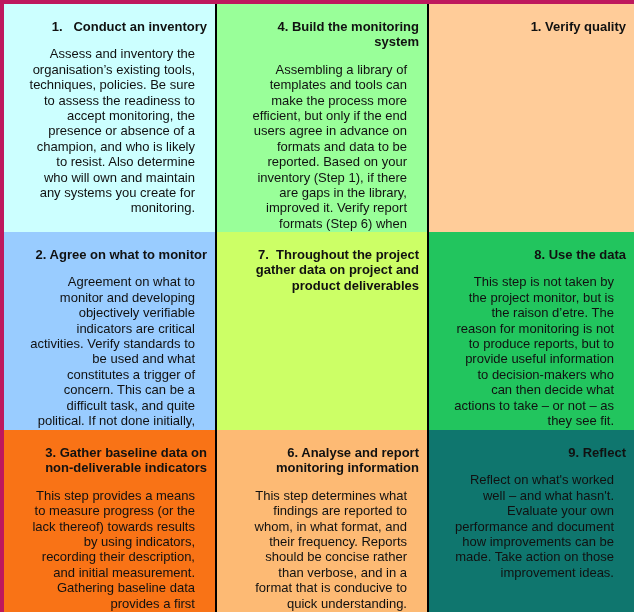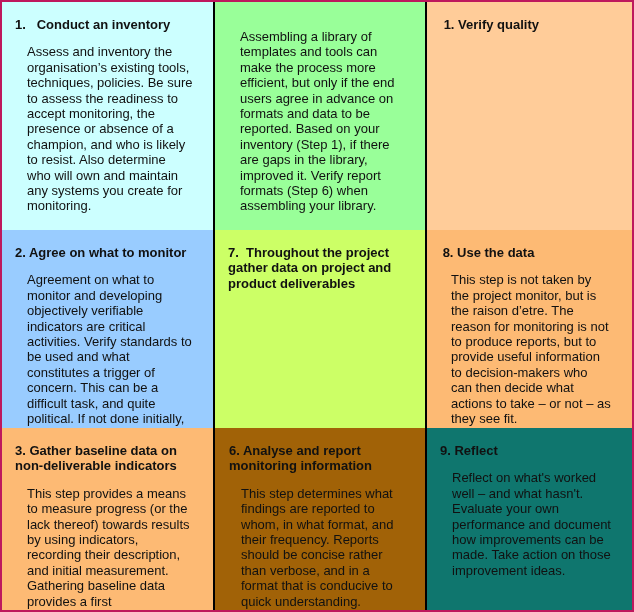--- a/index.html
+++ b/index.html
@@ -5,25 +5,26 @@
   html, body {
     margin: 0;
     padding: 0;
     background: #ffffff;
     font-family: "Liberation Sans", "DejaVu Sans", sans-serif;
   }
   .matrix {
     box-sizing: border-box;
     width: 634px;
     height: 612px;
-    border: 2px solid #be185d;
+    border: 4px solid #be185d;
     display: grid;
     grid-template-columns: 211px 212px 207px;
     grid-template-rows: 228px 198px 182px;
     background: #ffffff;
+    text-align: right;
   }
   .cell {
     box-sizing: border-box;
     padding: 15px 8px 4px 13px;
     overflow: hidden;
     color: #111111;
   }
   .cell.col2, .cell.col3 {
     border-left: 2px solid #000000;
   }
@@ -44,47 +45,48 @@
 <body>
 
 <div class="matrix">
 
   <div class="cell col1" style="background-color: rgb(204, 255, 255);">
     <div class="heading">1.   Conduct an inventory</div>
     <div class="body">Assess and inventory the organisation’s existing tools, techniques, policies. Be sure to assess the readiness to accept monitoring, the presence or absence of a champion, and who is likely to resist. Also determine who will own and maintain any systems you create for monitoring.</div>
   </div>
 
   <div class="cell col2" style="background-color: rgb(153, 255, 153);">
+    <div class="heading"> 4. Build the monitoring system</div>
     <div class="body">Assembling a library of templates and tools can make the process more efficient, but only if the end users agree in advance on formats and data to be reported. Based on your inventory (Step 1), if there are gaps in the library, improved it. Verify report formats (Step 6) when assembling your library.</div>
   </div>
 
   <div class="cell col3" style="background-color: rgb(255, 204, 153);">
     <div class="heading"> 1. Verify quality</div>
   </div>
 
   <div class="cell col1" style="background-color: rgb(153, 204, 255);">
     <div class="heading">2. Agree on what to monitor</div>
     <div class="body">Agreement on what to monitor and developing objectively verifiable indicators are critical activities. Verify standards to be used and what constitutes a trigger of concern. This can be a difficult task, and quite political. If not done initially, it only becomes more difficult and less objective later on.</div>
   </div>
 
   <div class="cell col2" style="background-color: rgb(204, 255, 102);">
     <div class="heading">7.  Throughout the project gather data on project and product deliverables</div>
   </div>
 
-  <div class="cell col3" style="background-color: #fdba74; padding-left: 12px;">
+  <div class="cell col3" style="background-color: #22c55e; padding-left: 12px;">
     <div class="heading"> 8. Use the data</div>
     <div class="body">This step is not taken by the project monitor, but is the raison d’etre. The reason for monitoring is not to produce reports, but to provide useful information to decision-makers who can then decide what actions to take – or not – as they see fit.</div>
   </div>
 
-  <div class="cell col1" style="background-color: #fdba74;">
+  <div class="cell col1" style="background-color: #f97316;">
     <div class="heading">3. Gather baseline data on non-deliverable indicators</div>
     <div class="body">This step provides a means to measure progress (or the lack thereof) towards results by using indicators, recording their description, and initial measurement. Gathering baseline data provides a first measurement of indicators.</div>
   </div>
 
-  <div class="cell col2" style="background-color: #a16207; padding-left: 14px;">
+  <div class="cell col2" style="background-color: #fdba74; padding-left: 14px;">
     <div class="heading">6. Analyse and report monitoring information</div>
     <div class="body">This step determines what findings are reported to whom, in what format, and their frequency. Reports should be concise rather than verbose, and in a format that is conducive to quick understanding.</div>
   </div>
 
   <div class="cell col3" style="background-color: #0f766e;">
     <div class="heading">9. Reflect</div>
     <div class="body">Reflect on what's worked well – and what hasn't. Evaluate your own performance and document how improvements can be made. Take action on those improvement ideas.</div>
   </div>
 
 </div>

